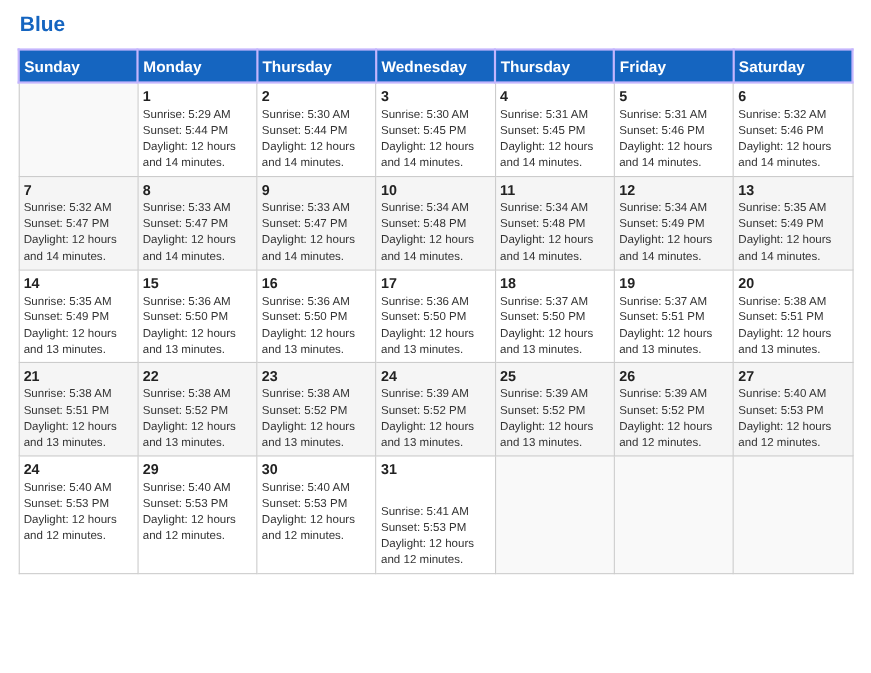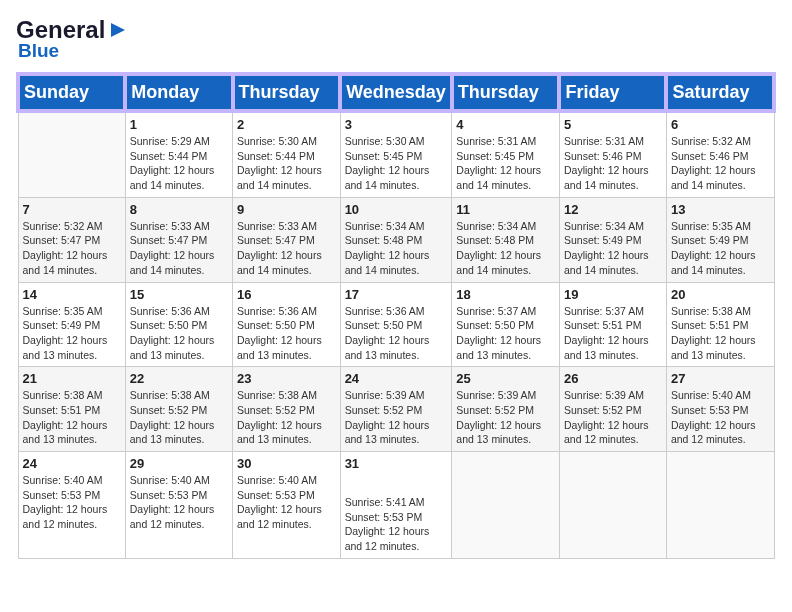--- a/index.html
+++ b/index.html
@@ -36,23 +36,23 @@
     .calendar-table {
       width: 100%;
       border-collapse: collapse;
       font-size: 11px;
     }
     .calendar-table th {
       background: #1565c0;
       color: #fff;
       padding: 6px 4px;
       text-align: left;
-      font-size: 18px;
+      font-size: 14px;
       font-weight: bold;
-      border: 4px solid #c4b5fd;
+      border: 2px solid #c4b5fd;
     }
     .calendar-table td {
       border: 1px solid #ccc;
       vertical-align: top;
       padding: 4px 4px;
       width: 108px;
       min-height: 80px;
       background: #fff;
     }
     .calendar-table tr:nth-child(even) td {
@@ -73,26 +73,20 @@
     .empty-cell {
       background: #f9f9f9 !important;
     }
     .row-shade td { background: #f0f0f0; }
   </style>
 </head>
 <body>
 
 <div class="header">
   <div class="logo">
-    <div style="display:flex;align-items:center;">
-      <span style="font-size:24px;font-weight:bold;color:#1a1a2e;">General</span>
-      <svg width="22" height="22" viewBox="0 0 22 22" style="margin-left:2px;">
-        <polygon points="4,4 18,11 4,18" fill="#1565c0"></polygon>
-      </svg>
-    </div>
     <span style="font-size:19px;font-weight:bold;color:#1565c0;margin-top:-4px;margin-left:2px;">Blue</span>
   </div>
   <div class="title-block">
     <div class="month-title"></div>
     <div class="location-title"></div>
   </div>
 </div>
 
 <table class="calendar-table">
   <thead>

